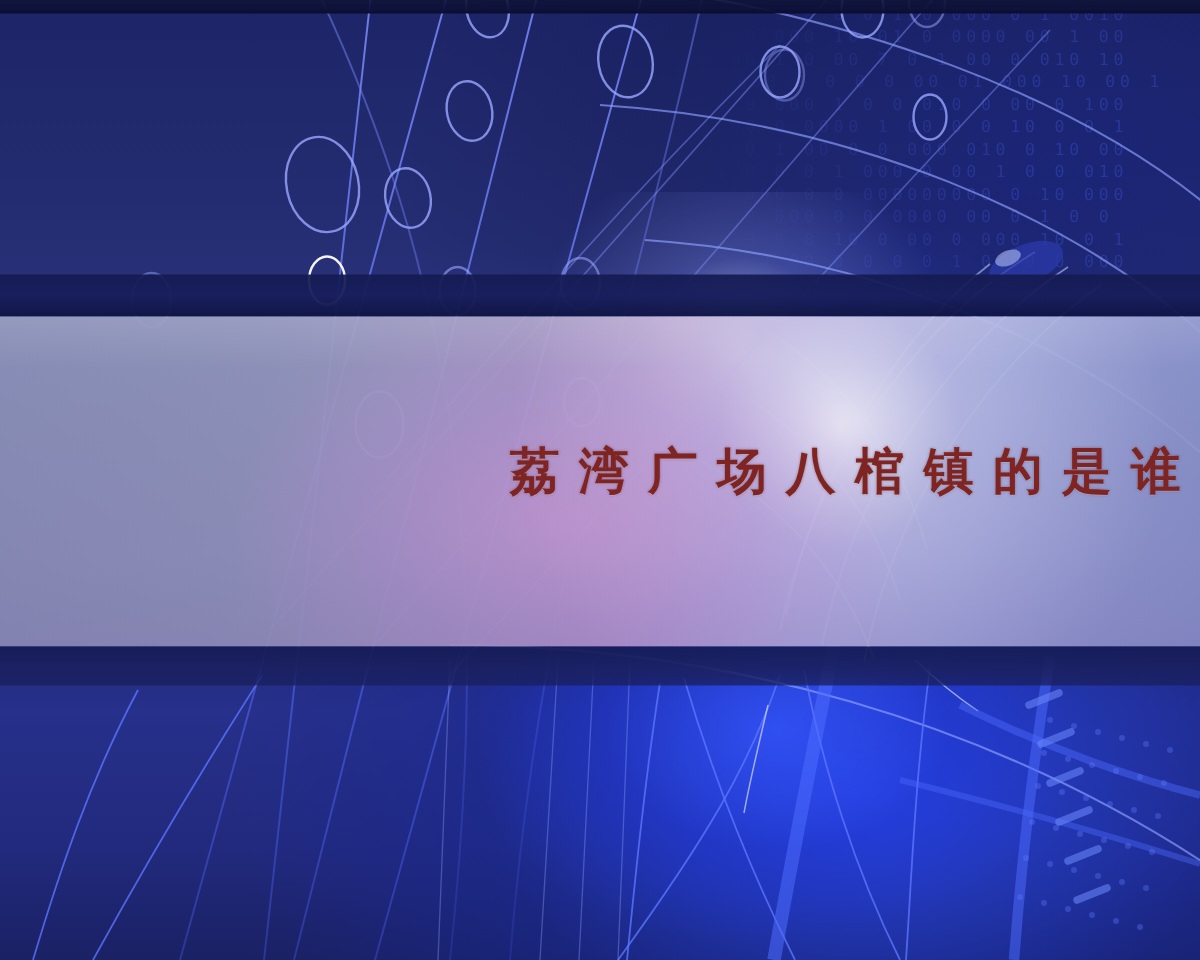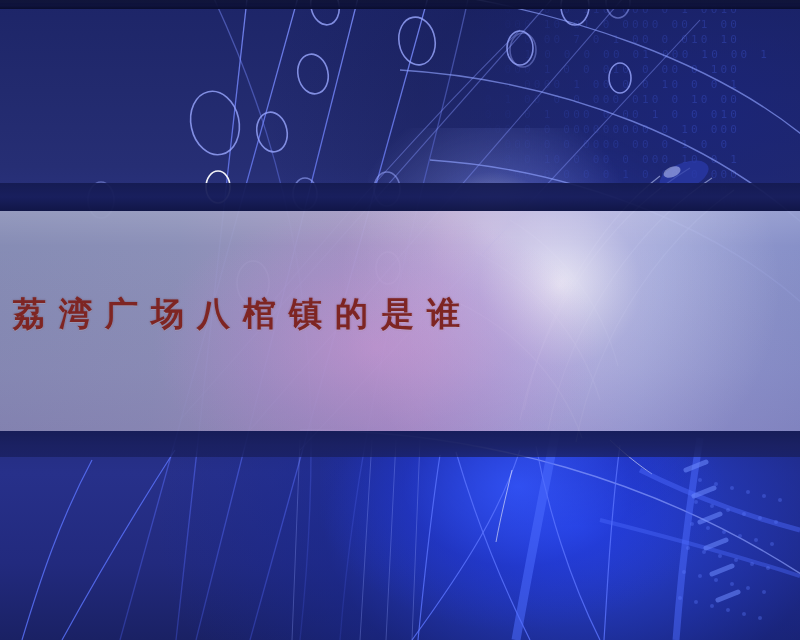--- a/index.html
+++ b/index.html
@@ -48,20 +48,21 @@
     mask-image: radial-gradient(ellipse 75% 90% at 85% 35%, #000 20%, rgba(0,0,0,0.55) 60%, rgba(0,0,0,0) 95%);
   }
   .bin-row {
     font-family: "DejaVu Sans Mono", "Liberation Mono", monospace;
     font-size: 11px;
     line-height: 15px;
     letter-spacing: 3.2px;
     color: #3f58d8;
     white-space: nowrap;
     opacity: 0.72;
+    margin-left: 12px;
   }
   
   #glow-sphere {
     left: 46%;
     top: 20%;
     width: 46%;
     height: 62%;
     background:
       radial-gradient(circle at 34% 28%, rgba(255,255,255,0.95) 0%, rgba(222,228,255,0.55) 7%, rgba(150,165,255,0.25) 18%, rgba(0,0,0,0) 38%),
       radial-gradient(ellipse 60% 65% at 52% 52%, rgba(90,120,255,0.45) 0%, rgba(40,60,200,0.18) 55%, rgba(0,0,0,0) 80%);
@@ -117,21 +118,21 @@
     background: rgba(255,255,255,0.10);
   }
   
   #vectors { inset: 0; }
   #vectors svg { display: block; width: 800px; height: 640px; }
   
   #headline-wrap {
     position: absolute;
     left: 0; right: 0;
     top: 292px;
-    text-align: left;
+    text-align: right;
     pointer-events: none;
   }
   #headline {
     display: inline-block;
     font-family: "DejaVu Sans", "Liberation Sans", sans-serif;
     font-size: 33px;
     font-weight: 700;
     letter-spacing: 13px;
     color: #7e2523;
     text-shadow:

